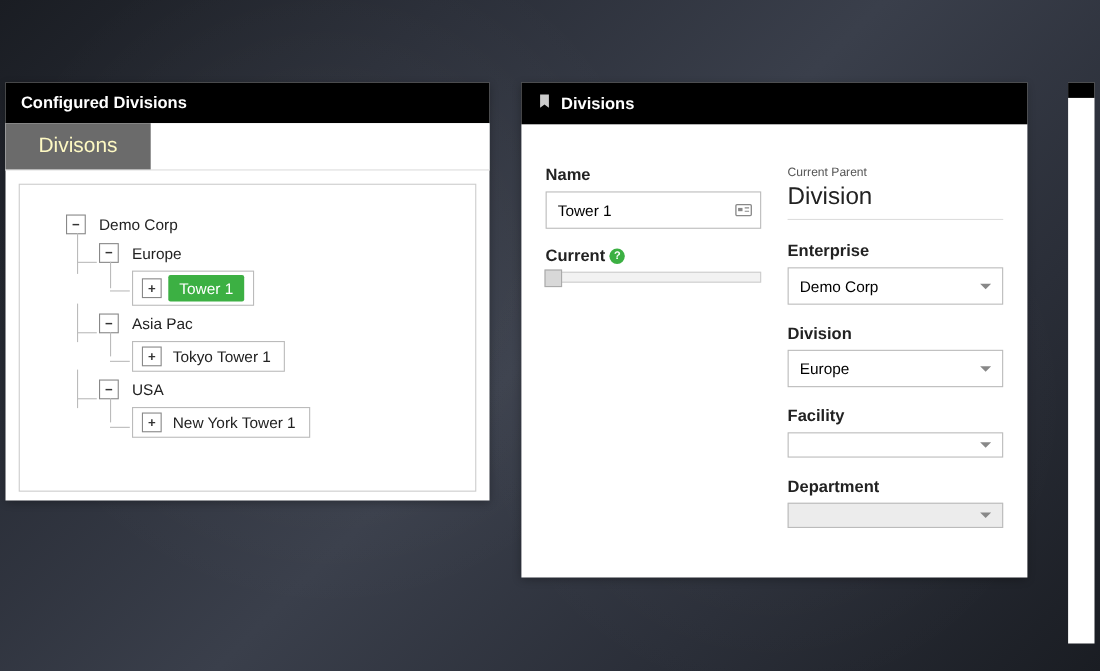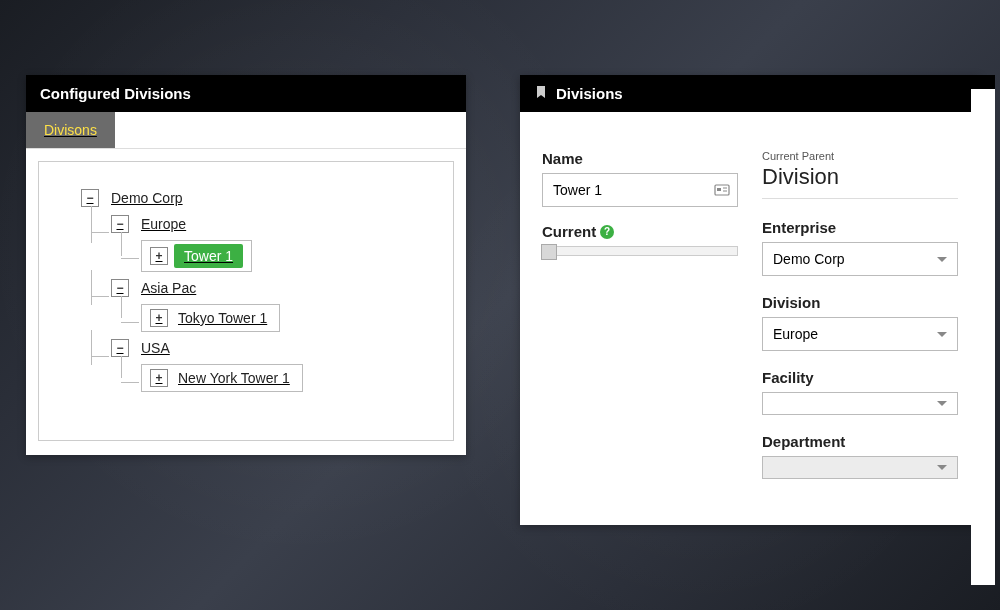--- a/index.html
+++ b/index.html
@@ -19,44 +19,44 @@
                 radial-gradient(circle at 70% 60%, rgba(255,255,255,0.04) 0%, transparent 35%);
     pointer-events: none;
   }
 
   .panel {
     position: absolute;
     background: #fff;
     box-shadow: 0 2px 8px rgba(0,0,0,0.3);
   }
 
-  .left-panel { left: 26px; top: 75px; width: 440px; height: 380px; text-decoration: underline; }
-  .right-panel { left: 520px; top: 75px; width: 460px; height: 450px; }
+  .left-panel { left: 5px; top: 75px; width: 440px; height: 380px; }
+  .right-panel { left: 474px; top: 75px; width: 460px; height: 450px; }
 
   .panel-header {
     background: #000;
     color: #fff;
     font-weight: bold;
     font-size: 15px;
     padding: 10px 14px;
     display: flex;
     align-items: center;
     gap: 8px;
   }
 
   .tabs {
     display: flex;
     background: #fff;
     border-bottom: 1px solid #ddd;
   }
   .tab {
-    padding: 10px 18px;
-    font-size: 14px;
+    padding: 10px 30px;
+    font-size: 19px;
     cursor: pointer;
-    color: #fde047;
+    color: #fef9c3;
   }
   .tab.active { background: #6b6b6b; }
   .tab.inactive { background: #343434; }
 
   .tree-container {
     border: 1px solid #ccc;
     margin: 12px;
     padding: 20px 12px 12px 12px;
     height: 280px;
     font-size: 14px;

